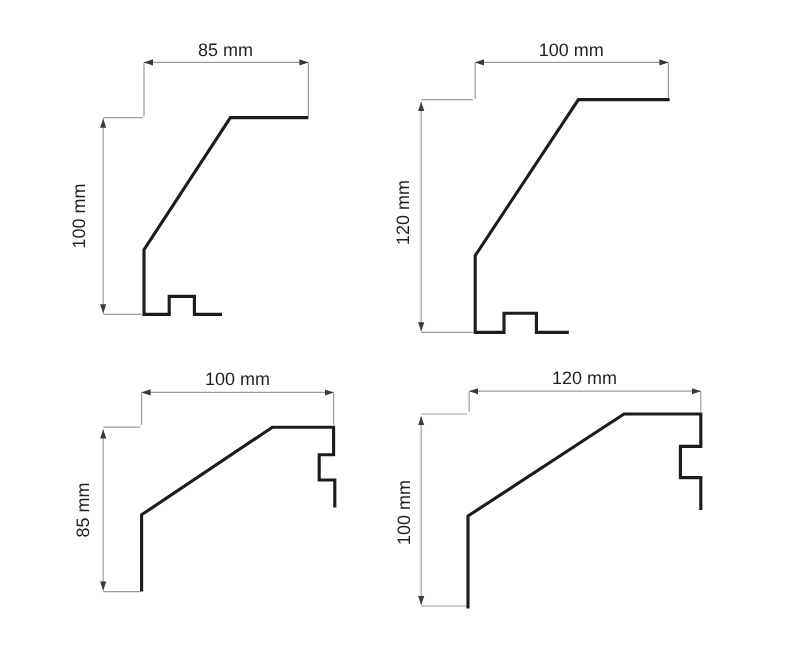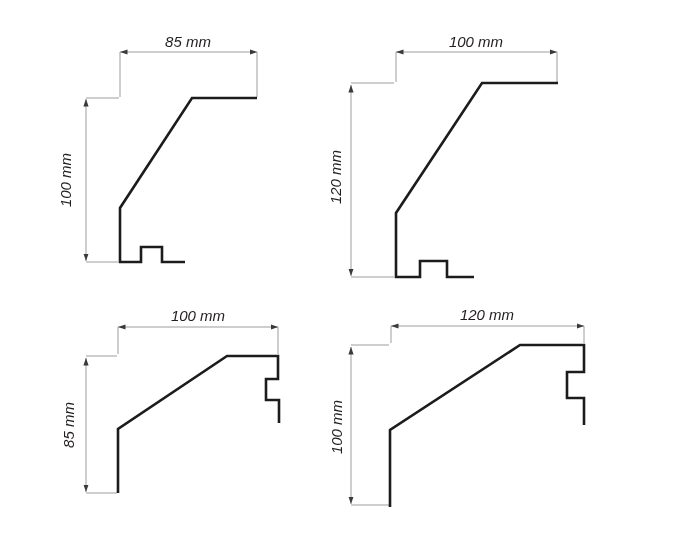--- a/index.html
+++ b/index.html
@@ -8,21 +8,21 @@
     --dim:#9d9d9d;
     --arrow:#3a3a3a;
     --text:#231f20;
   }
   html,body{margin:0;padding:0;}
   body{
     width:675px;height:540px;overflow:hidden;
     background:var(--bg);
     font-family:"Liberation Sans",sans-serif;
   }
-  .canvas{position:relative;width:617px;height:540px;font-style:italic;}
+  .canvas{position:relative;width:617px;height:540px;}
   .profile{fill:none;stroke:var(--profile);stroke-width:2.6;stroke-linejoin:miter;}
   .dim{fill:none;stroke:var(--dim);stroke-width:1;}
   .lbl{font-family:"Liberation Sans",sans-serif;font-size:15px;fill:var(--text);}
   .arrhead{fill:var(--arrow);stroke:none;}
 </style>
 </head>
 <body>
 
 <div class="canvas">
   <svg width="675" height="540" viewBox="0 0 675 540">

